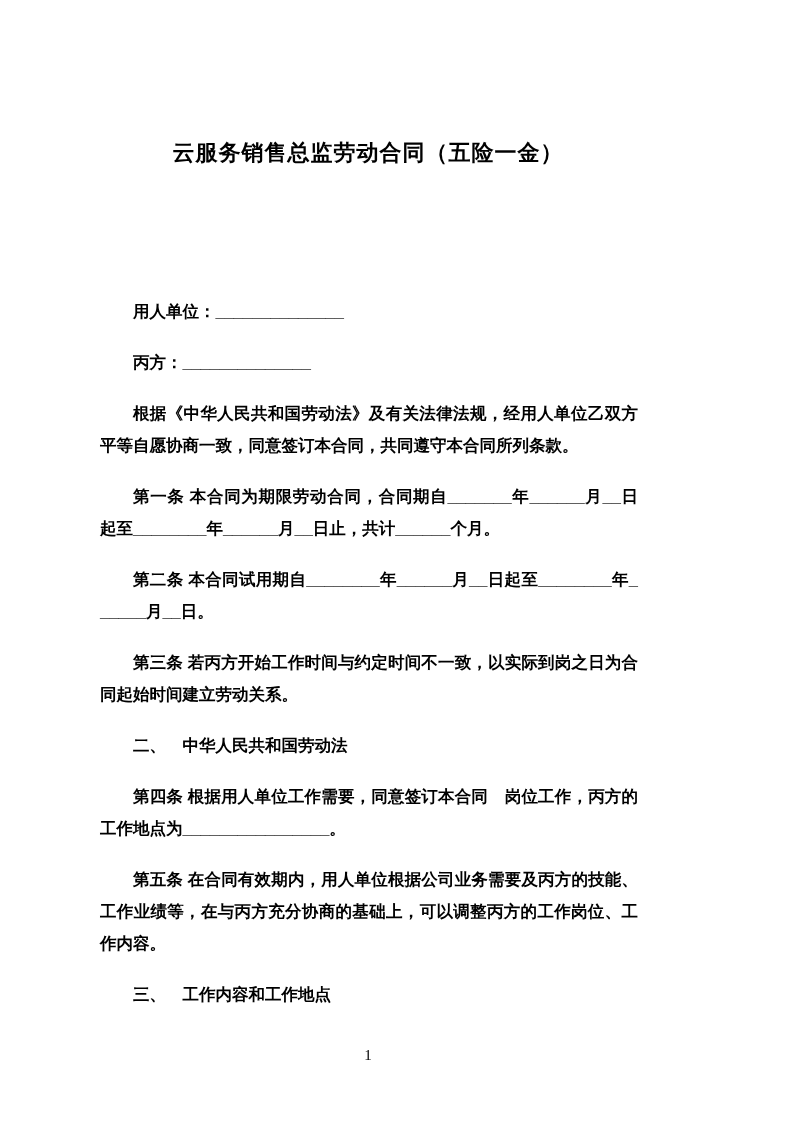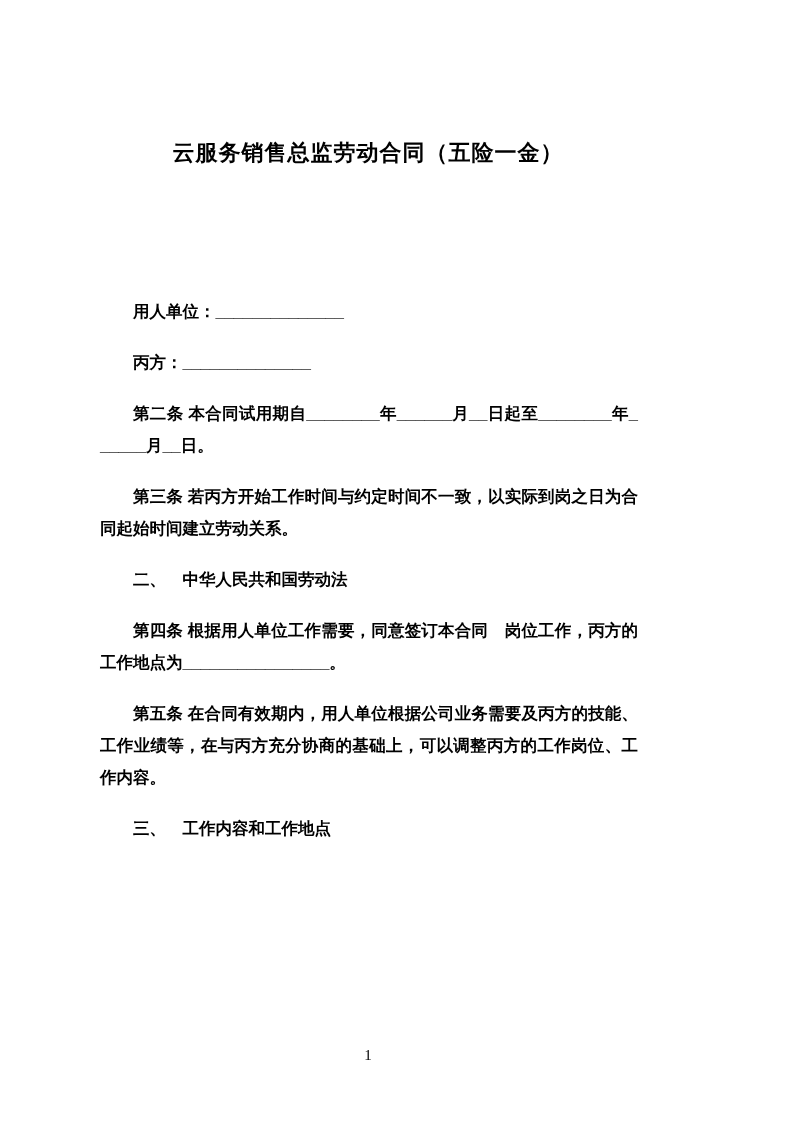--- a/index.html
+++ b/index.html
@@ -54,22 +54,24 @@
 
 <div class="page">
 
   <h1 class="doc-title">云服务销售总监劳动合同（五险一金）</h1>
 
   <div class="content">
     <p class="para">用人单位：______________</p>
 
     <p class="para">丙方：______________</p>
 
+    <p class="para">根据《中华人民共和国劳动法》及有关法律法规，经用人单位乙双方平等自愿协商一致，同意签订本合同，共同遵守本合同所列条款。</p>
 
 
+    <p class="para">第一条 本合同为期限劳动合同，合同期自_______年______月__日起至________年______月__日止，共计______个月。</p>
 
     <p class="para">第二条 本合同试用期自________年______月__日起至________年______月__日。</p>
 
     <p class="para">第三条 若丙方开始工作时间与约定时间不一致，以实际到岗之日为合同起始时间建立劳动关系。</p>
 
     <p class="para">二、　中华人民共和国劳动法</p>
 
     <p class="para">第四条 根据用人单位工作需要，同意签订本合同　岗位工作，丙方的工作地点为________________。</p>
 
     <p class="para">第五条 在合同有效期内，用人单位根据公司业务需要及丙方的技能、工作业绩等，在与丙方充分协商的基础上，可以调整丙方的工作岗位、工作内容。</p>

